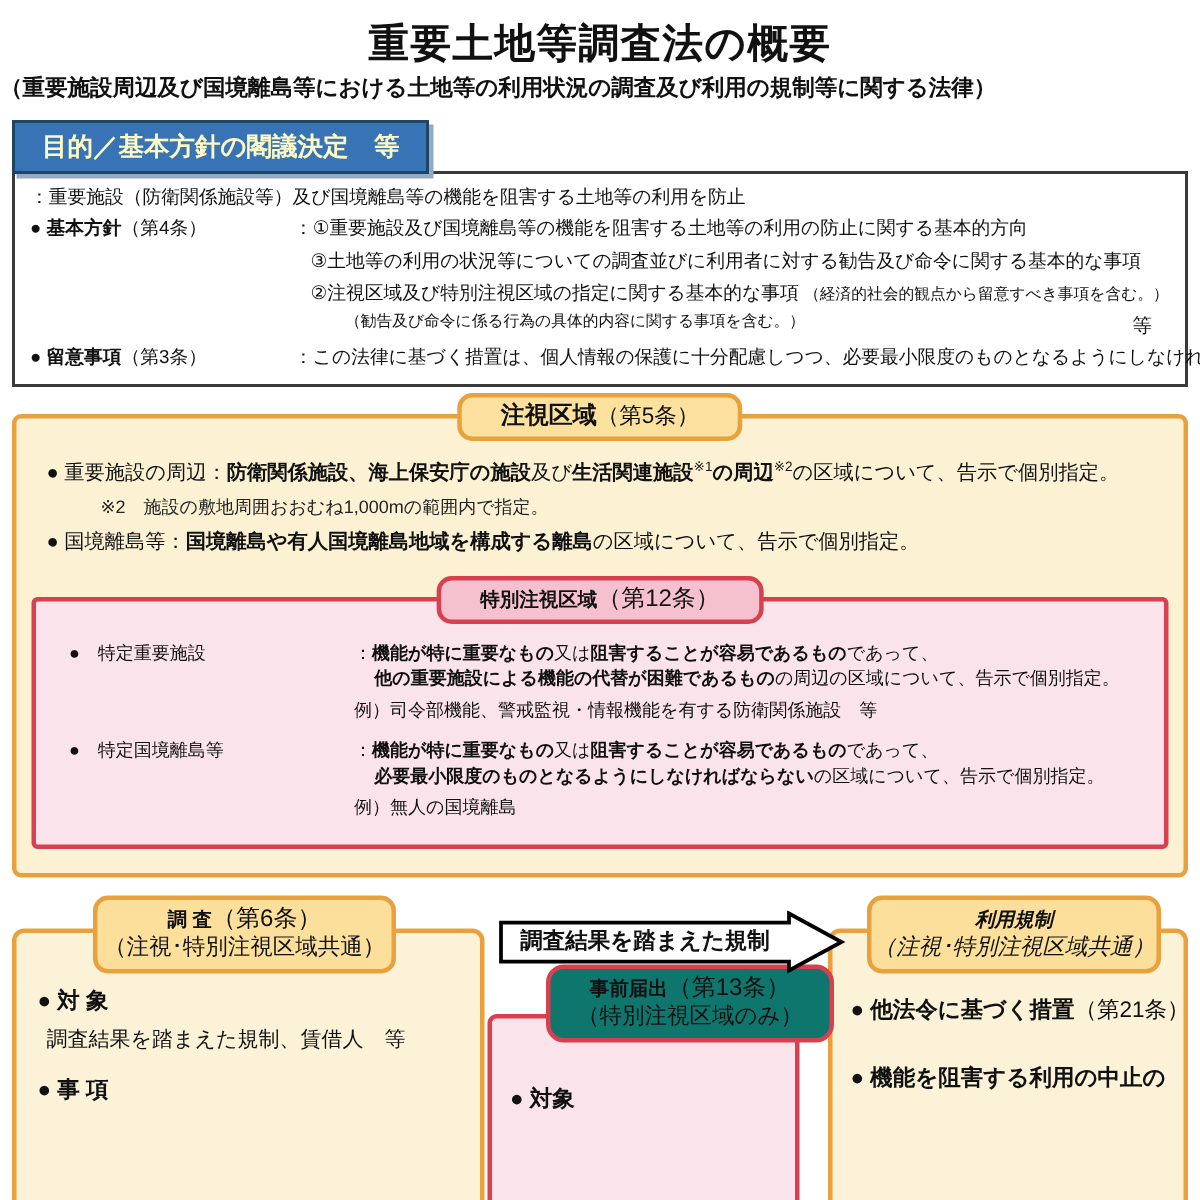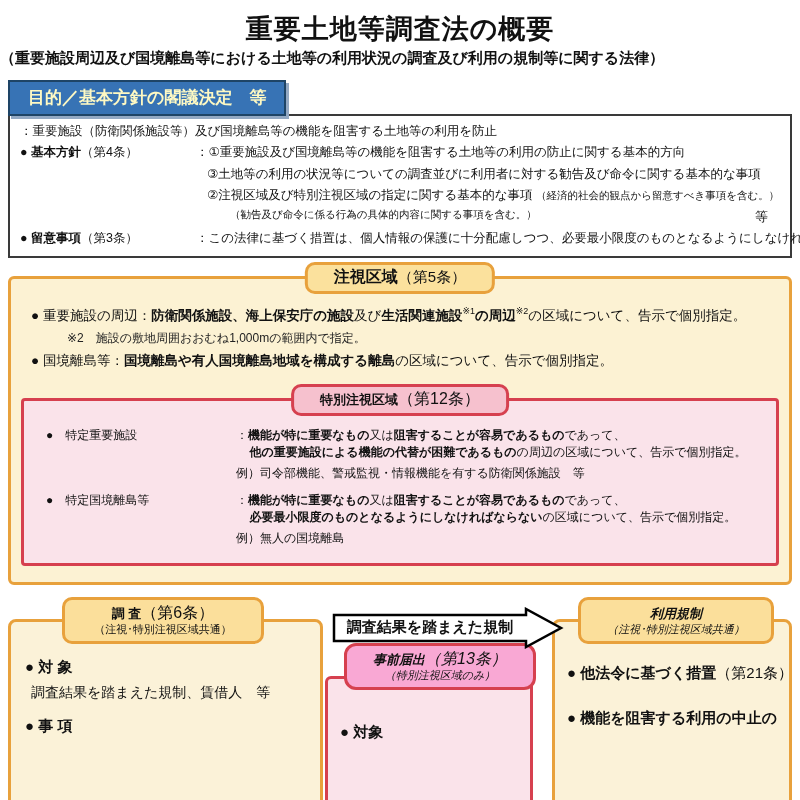--- a/index.html
+++ b/index.html
@@ -65,22 +65,22 @@
   .flow-box{position:absolute;box-sizing:border-box;border-radius:8px;}
   .survey-box{left:8px;top:26px;width:315px;height:200px;background:#FBF2D8;border:3px solid #E8A13C;padding:36px 0 0 14px;}
   .reg-box{left:552px;top:26px;width:240px;height:200px;background:#FBF2D8;border:3px solid #E8A13C;padding:42px 0 0 12px;}
   .notif-box{left:325px;top:83px;width:208px;height:140px;background:#FAE3EA;border:3px solid #D6404F;border-radius:6px;padding:44px 0 0 12px;}
   .flow-tab{
     position:absolute;z-index:3;text-align:center;border-radius:10px;
     padding:3px 0 4px;line-height:1.25;
   }
   .survey-tab{left:62px;top:4px;width:196px;background:#FBDF9B;border:3px solid #E8A13C;}
   .reg-tab{left:578px;top:4px;width:190px;background:#FBDF9B;border:3px solid #E8A13C;font-style:italic;}
-  .notif-tab{left:344px;top:50px;width:186px;background:#f9a8d4;border:3px solid #D6404F;border-radius:12px;font-style:italic;}
-  .tab-sub{font-size:11px;display:block;}
+  .notif-tab{left:364px;top:50px;width:186px;background:#0f766e;border:3px solid #D6404F;border-radius:12px;}
+  .tab-sub{font-size:15px;display:block;}
   .t16{font-size:16px;}
   .sv-h{font-weight:700;font-size:15px;margin:9px 0 3px;white-space:nowrap;}
   .sv-h:first-child{margin-top:0;}
   .sv-t{font-size:14px;margin:7px 0 15px;padding-left:6px;white-space:nowrap;}
   .arrow-wrap{position:absolute;z-index:4;}
   .main-arrow{left:332px;top:14px;width:232px;height:42px;}
   .main-arrow span{
     position:absolute;left:0;top:0;width:196px;height:42px;display:flex;
     align-items:center;justify-content:center;font-weight:700;font-size:15px;white-space:nowrap;
   }

